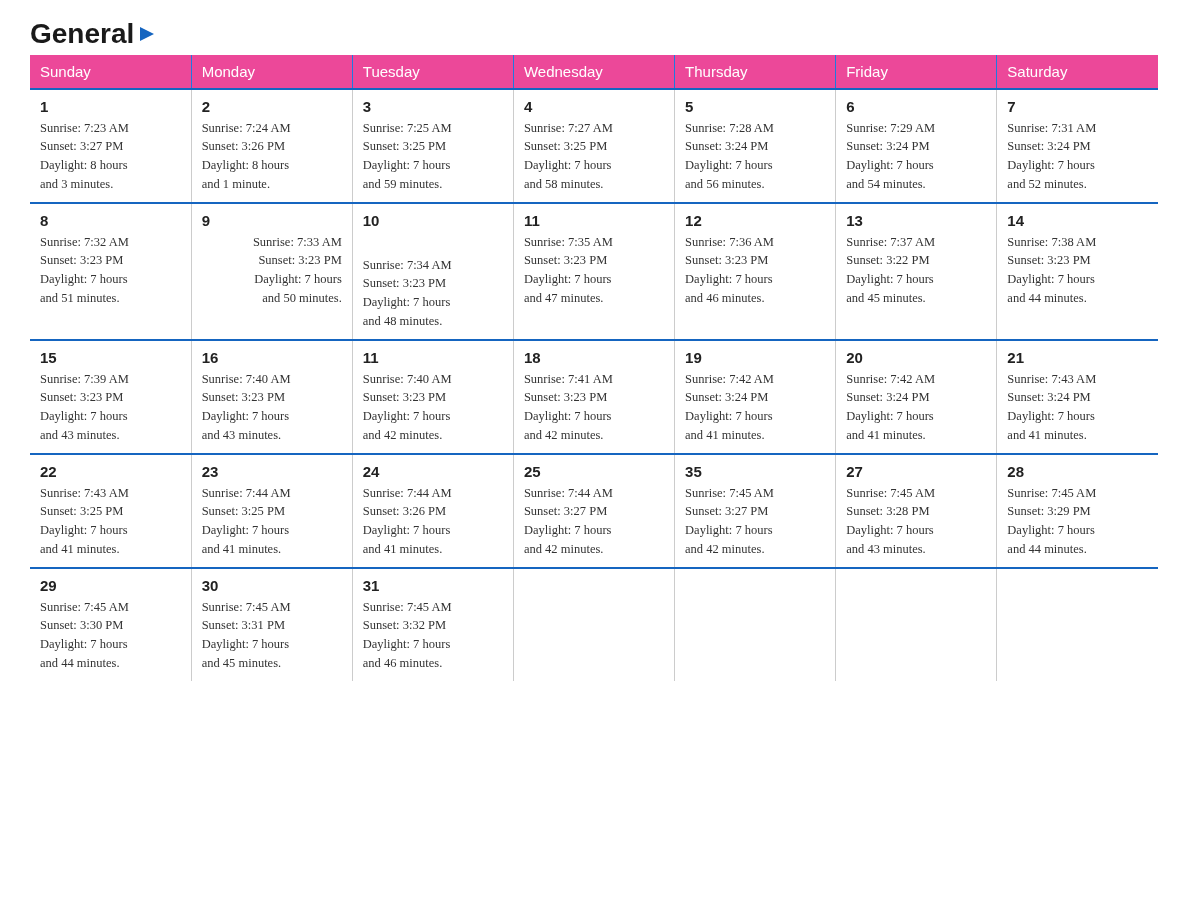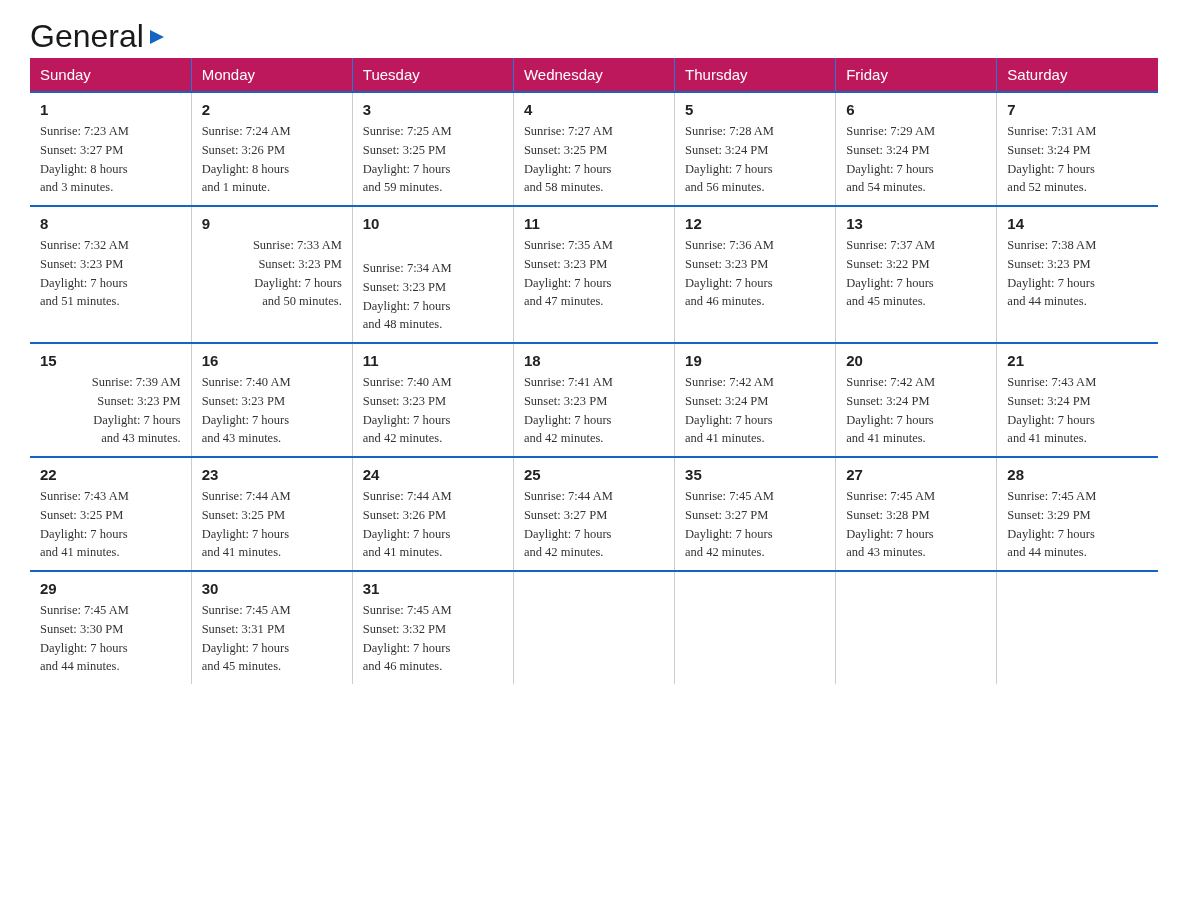--- a/index.html
+++ b/index.html
@@ -15,22 +15,22 @@
       justify-content: space-between;
       align-items: flex-start;
       margin-bottom: 10px;
     }
     .logo {
       display: flex;
       flex-direction: column;
       align-items: flex-start;
     }
     .logo-text {
-      font-size: 32px;
-      font-weight: normal;
+      font-size: 28px;
+      font-weight: bold;
       color: #1a1a1a;
       line-height: 1;
     }
     .logo-text span.general { color: #1a1a1a; }
     .logo-line2 {
       font-size: 28px;
       font-weight: bold;
       color: #1565c0;
       margin-top: -4px;
     }
@@ -48,21 +48,21 @@
       font-weight: normal;
       color: #1a1a1a;
       margin-top: 4px;
     }
     table {
       width: 100%;
       border-collapse: collapse;
       margin-top: 10px;
     }
     thead tr {
-      background-color: #be185d;
+      background-color: #ec4899;
       color: #fff;
       margin-top: 13px;
     }
     thead th {
       padding: 8px 10px;
       text-align: left;
       font-size: 15px;
       font-weight: normal;
       border-right: 1px solid #1e7ae0;
     }
@@ -226,21 +226,21 @@
           <span class="day-num">14</span>
           <div class="day-info" style="white-space: pre-line;">Sunrise: 7:38 AM
 Sunset: 3:23 PM
 Daylight: 7 hours
 and 44 minutes.</div>
         </td>
       </tr>
       <tr>
         <td>
           <span class="day-num">15</span>
-          <div class="day-info" style="white-space: pre-line; text-align: right;">Sunrise: 7:39 AM
+          <div class="day-info" style="white-space: pre-line;">Sunrise: 7:39 AM
 Sunset: 3:23 PM
 Daylight: 7 hours
 and 43 minutes.</div>
         </td>
         <td>
           <span class="day-num">16</span>
           <div class="day-info" style="white-space: pre-line;">Sunrise: 7:40 AM
 Sunset: 3:23 PM
 Daylight: 7 hours
 and 43 minutes.</div>

